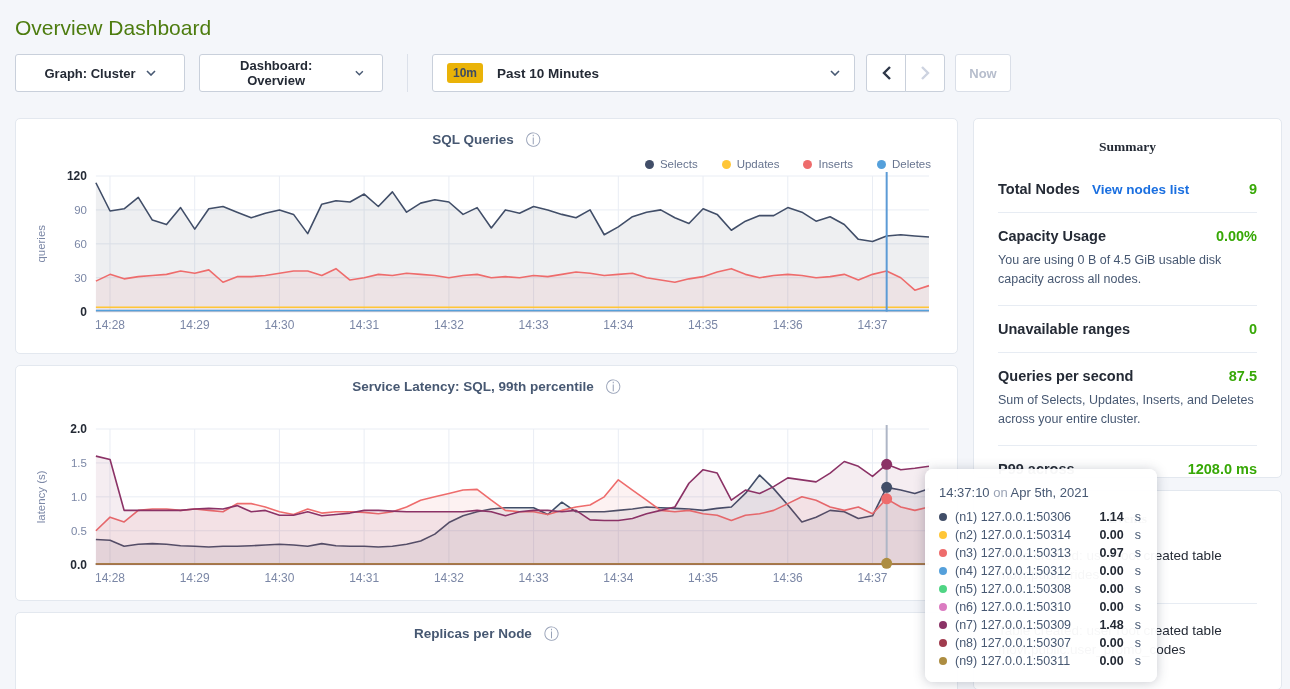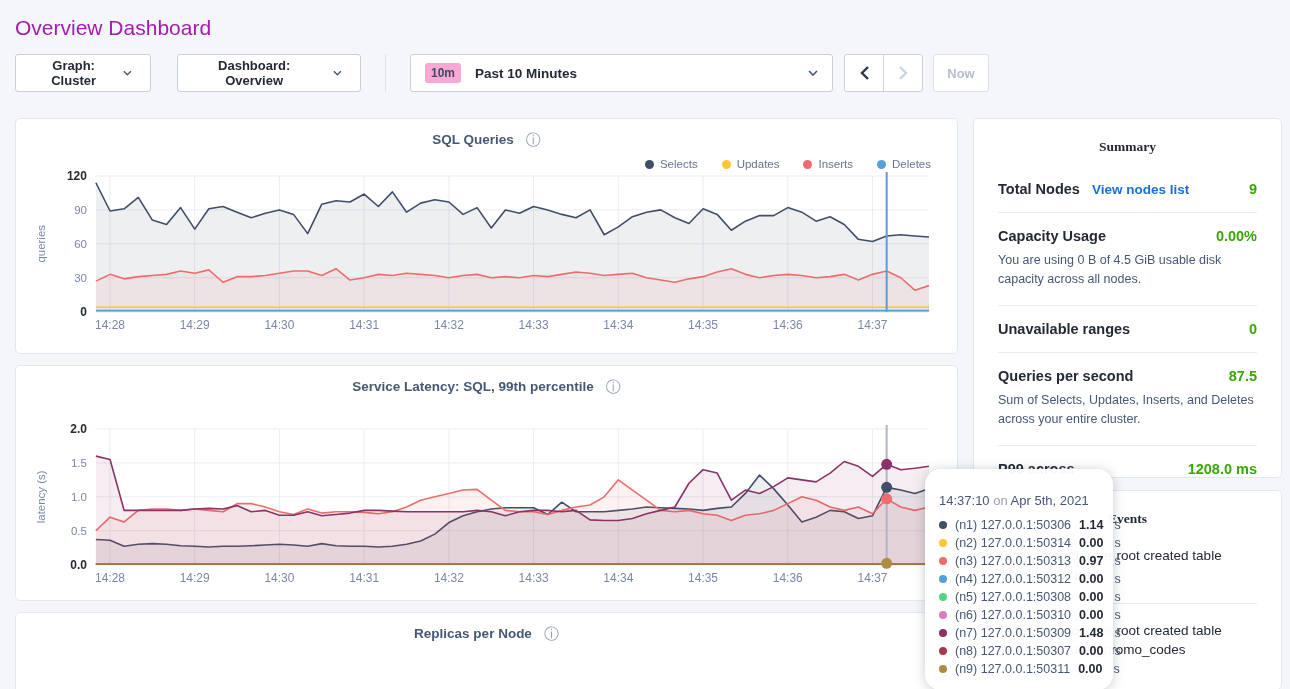--- a/index.html
+++ b/index.html
@@ -1,31 +1,31 @@
 <!DOCTYPE html>
 <html><head>
 <meta charset="utf-8">
 <style>
   * { box-sizing: border-box; }
   body {
     margin: 0; width: 1290px; height: 689px; overflow: hidden; position: relative;
     background: #F4F6FA; color: #242A35;
     font-family: "Liberation Sans", sans-serif;
   }
-  h1.page-title { font-size: 21px; font-weight: 500; margin: 0; padding: 16px 0 14px 15px; color: #a21caf; }
+  h1.page-title { font-size: 21px; font-weight: 500; margin: 0; padding: 16px 0 14px 15px; color: #4d7c0f; }
 
   
   .controls { display: flex; align-items: center; margin-left: 15px; height: 38px; margin-bottom: 26px; }
   .btn { display: flex; align-items: center; background: #fff; border: 1px solid #C9D0DB; border-radius: 3px; height: 38px; font-weight: 700; font-size: 13px; color: #242A35; cursor: pointer; font-family: inherit; }
   .dd { justify-content: center; gap: 10px; padding: 0 18px; }
-  .dd-graph { width: 136px; margin-right: 26px; }
+  .dd-graph { width: 170px; margin-right: 14px; }
   .dd-dashboard { width: 184px; gap: 21px; }
   .vdiv { width: 1px; height: 38px; background: #DCE1EA; margin: 0 24px; }
   .time-select { width: 423px; padding: 0 14px; }
-  .time-badge { background: #f9a8d4; border-radius: 3px; padding: 3px 6px; font-size: 12px; font-weight: 700; color: #3E4B63; margin-right: 14px; }
+  .time-badge { background: #eab308; border-radius: 3px; padding: 3px 6px; font-size: 12px; font-weight: 700; color: #3E4B63; margin-right: 14px; }
   .time-label { flex: 1; text-align: left; font-size: 13.5px; }
   .pager { display: flex; margin-left: 11px; }
   .pager .btn { width: 40px; justify-content: center; }
   .pg-back { border-radius: 3px 0 0 3px; color: #2E3748; }
   .pg-fwd { border-radius: 0 3px 3px 0; margin-left: -1px; color: #CDD3E0; }
   .now-btn { width: 56px; justify-content: center; margin-left: 10px; border-color: #DADFE8; color: #B6BDCC; }
 
   
   .main { display: flex; gap: 15px; margin-left: 15px; width: 1267px; align-items: flex-start; }
   .col-left { width: 943px; }
@@ -54,22 +54,22 @@
   .sum-desc { font-size: 12.5px; color: #475872; font-weight: 400; line-height: 1.55; margin-top: 7px; }
   .sum-div { border: none; border-top: 1px solid #E7ECF3; margin: 15px 0; }
 
   
   .events-panel { margin-top: 12px; padding: 20px 24px; height: 200px; overflow: hidden; }
   .events-panel .panel-heading { margin-bottom: 18px; }
   .event { font-size: 13.5px; color: #242A35; line-height: 1.4; padding: 2px 0; }
   .ev-div { border: none; border-top: 1px solid #E7ECF3; margin: 16px 0; }
 
   
-  .tooltip { position: absolute; left: 925px; top: 469px; width: 188px; z-index: 50;
-    background: rgba(255,255,255,0.96); border-radius: 16px; padding: 20px 16px 12px 14px;
+  .tooltip { position: absolute; left: 925px; top: 469px; width: 232px; z-index: 50;
+    background: rgba(255,255,255,0.96); border-radius: 8px; padding: 12px 16px 12px 14px;
     box-shadow: 0 1px 12px rgba(60,70,90,0.28); font-size: 12.5px; }
   .tt-head { color: #475872; font-size: 13px; margin: 4px 0 8px; }
   .tt-on { color: #9AA3B5; }
   .tt-row { display: flex; align-items: center; gap: 8px; height: 18px; }
   .tt-dot { width: 8px; height: 8px; border-radius: 50%; flex: none; }
   .tt-label { color: #475872; white-space: nowrap; }
   .tt-val { margin-left: auto; font-weight: 700; color: #242A35; }
   .tt-unit { font-weight: 400; color: #475872; margin-left: 3px; }
 
   svg text { font-family: "Liberation Sans", sans-serif; }

